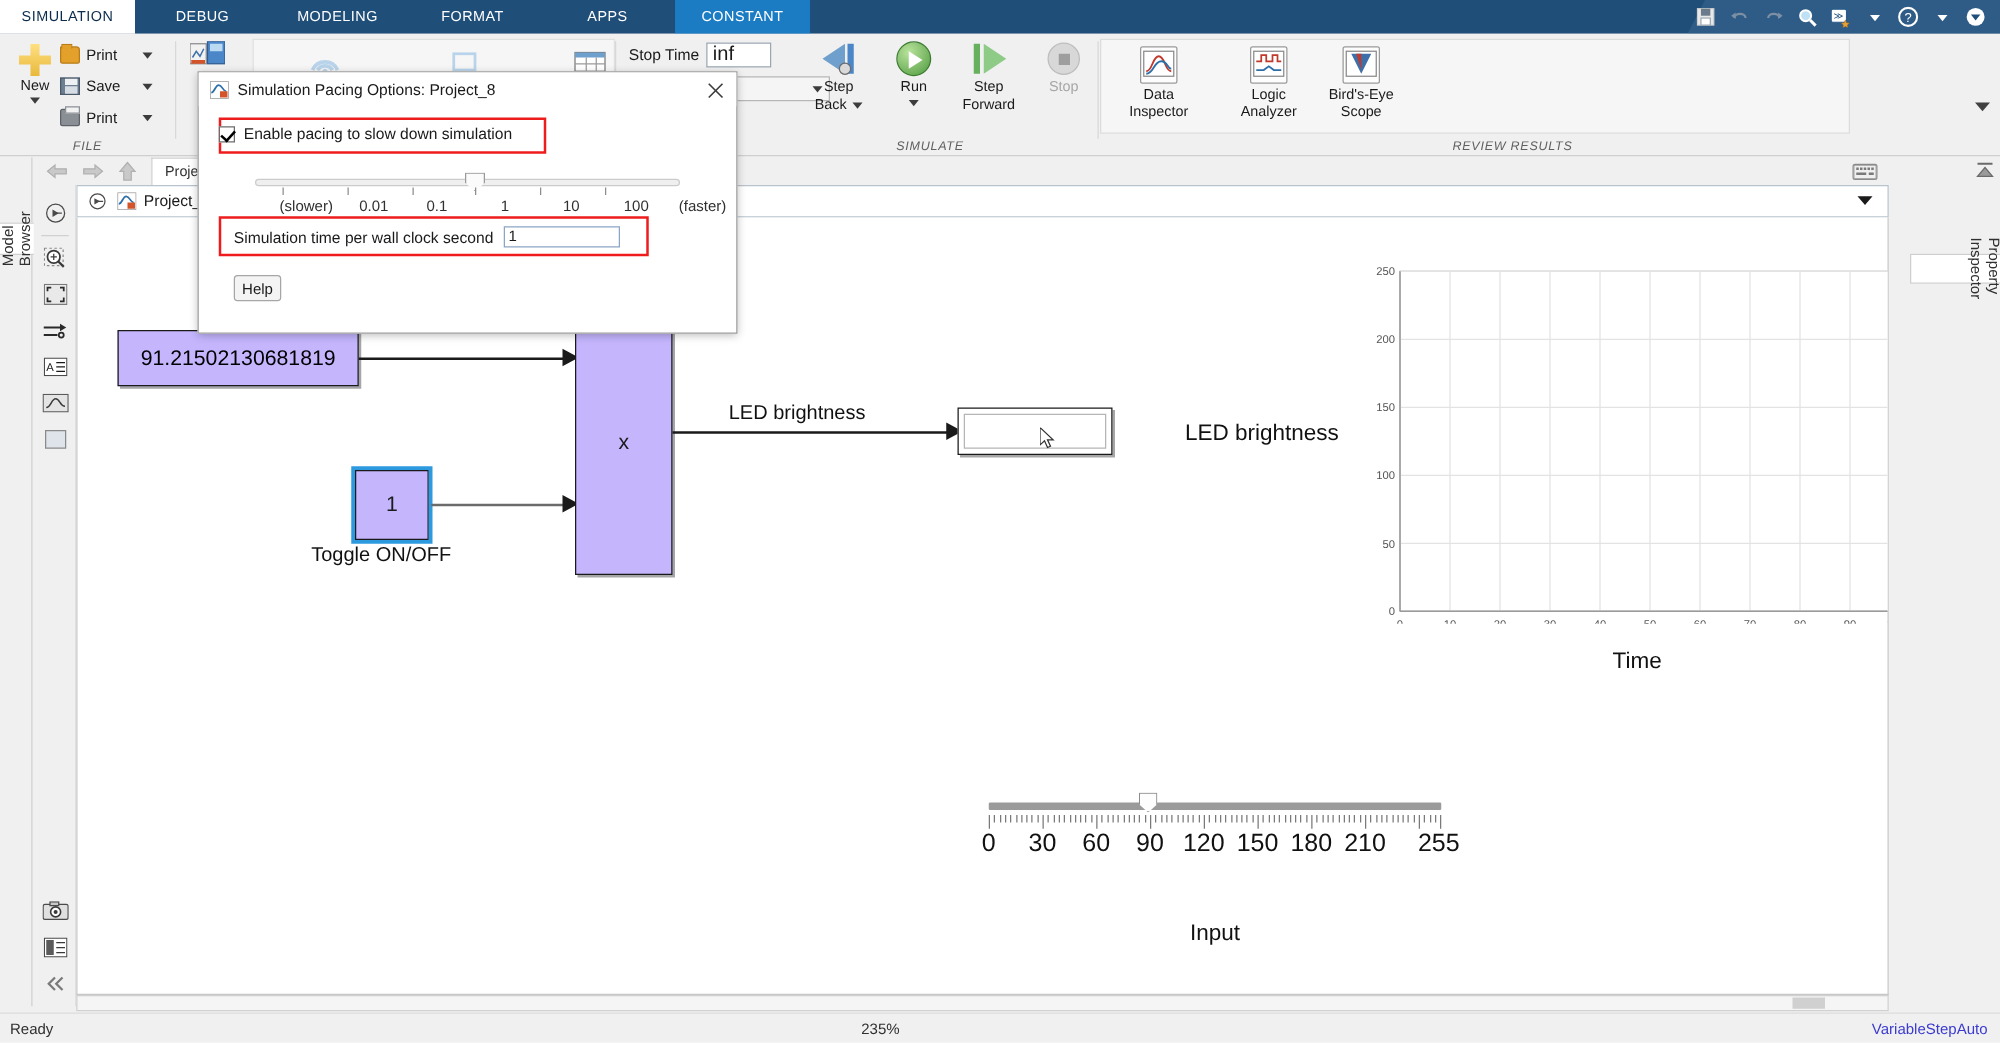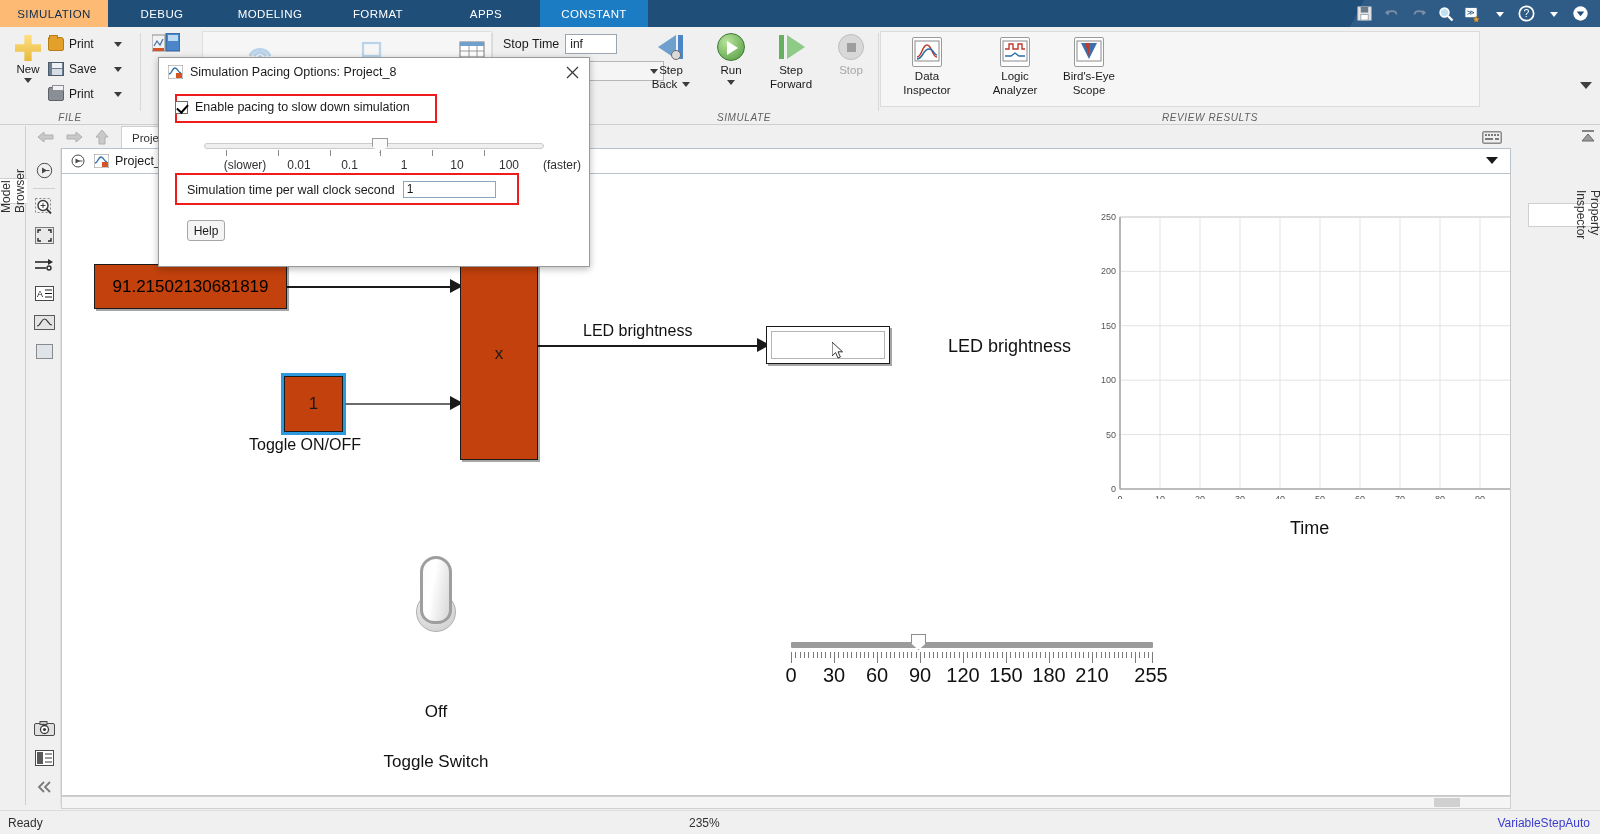--- a/index.html
+++ b/index.html
@@ -15,21 +15,21 @@
   
   #tabstrip {
     position:absolute; left:0; top:0; width:1600px; height:27px;
     background:#1f4e79; display:flex; align-items:stretch;
   }
   .tab {
     min-width:108px; padding:0 16px; display:flex; align-items:center;
     justify-content:center; color:#ffffff; font-size:11.5px;
     letter-spacing:.4px; cursor:default;
   }
-  .tab.active { background:#fdba74; color:#0d2d4e; }
+  .tab.active { background:#ffffff; color:#0d2d4e; }
   .tab.highlight { background:#1b7cc4; color:#ffffff; }
   #qat {
     position:absolute; right:0; top:0; height:27px; display:flex;
     align-items:center; gap:0px; padding-right:6px;
   }
   #qat .qicon {
     width:27px; height:27px; display:flex; align-items:center;
     justify-content:center; color:#ffffff;
   }
   .qat-bg {
@@ -91,21 +91,21 @@
   }
   .stopcircle{
     width:26px;height:26px;border-radius:50%;background:#d8d8d8;border:1px solid #bdbdbd;
     display:flex;align-items:center;justify-content:center;
   }
   .stopcircle:after{content:"";width:9px;height:9px;background:#9e9e9e;}
 
   .stoptime-row{ position:absolute; display:flex; align-items:center; gap:6px; }
   .stoptime-input{
     width:52px;height:20px;border:1px solid #9aa6b2;background:#ffffff;
-    font-size:12px;padding:0 4px; line-height:18px;
+    font-size:16px;padding:0 4px; line-height:18px;
   }
   .combo-small{
     width:92px;height:20px;border:1px solid #b6b6b6;background:#f5f5f5;
     display:flex;align-items:center;justify-content:flex-end;padding-right:5px;
   }
 
   .revbtn { position:absolute; width:78px; text-align:center; top:8px; font-size:11.5px; line-height:14px; }
   .revbtn .bico{ height:34px; display:flex; align-items:center; justify-content:center; }
   .sqico { width:30px;height:30px;border:1px solid #9a9a9a;background:#fdfdfd;border-radius:2px;position:relative;overflow:hidden; }
   .review-panel{
@@ -165,21 +165,21 @@
     position:absolute;right:8px;top:-18px;width:20px;height:13px;
     border:1px solid #8a8a8a;border-radius:2px;background:#f4f4f4;
   }
 
   
   #canvas{
     position:absolute;left:61px;top:174px;width:1450px;height:622px;
     background:#ffffff;border:1px solid #c8c8c8;border-top:none;overflow:hidden;
   }
 
-  .sl-block{ position:absolute; background:#c2410c; }
+  .sl-block{ position:absolute; background:#c4b5fd; }
   .const-block{
     border:1.6px solid #1a1a1a;
     box-shadow:2px 2px 0 rgba(0,0,0,.35);
     display:flex;align-items:center;justify-content:center;
     font-size:17px;color:#000;
   }
   .toggle-block{
     border:1.6px solid #1a1a1a;
     outline:3px solid #2d9ae0; outline-offset:0px;
     display:flex;align-items:center;justify-content:center;font-size:17px;
@@ -792,27 +792,20 @@
         <text x="274" y="293">60</text>
         <text x="314" y="293">70</text>
         <text x="354" y="293">80</text>
         <text x="394" y="293">90</text>
         <text x="431" y="293">100</text>
       </g>
     </svg>
   </div>
   <div class="plot-title" style="left:1228px;top:344px;">Time</div>
 
-  <div class="tgl-wrap" style="left:332px;top:382px;width:84px;height:200px;">
-    <div class="tgl-label" style="top:0;">On</div>
-    <div class="tgl-base"></div>
-    <div class="tgl-lever"></div>
-    <div class="tgl-label" style="top:146px;">Off</div>
-    <div class="tgl-label" style="top:196px;width:240px;left:-78px;">Toggle Switch</div>
-  </div>
 
   <div class="sld-wrap" style="left:729px;top:468px;width:362px;height:70px;">
     <div class="sld-track"></div>
     <div class="sld-thumb" style="left:120px;"></div>
     <div class="sld-ticks">
       <i style="left:0px;height:11px;"></i>
         <i style="left:4.3px;height:6px;"></i>
         <i style="left:8.6px;height:6px;"></i>
         <i style="left:12.9px;height:6px;"></i>
         <i style="left:17.2px;height:6px;"></i>
@@ -901,20 +894,21 @@
       <span style="left:0px;">0</span>
       <span style="left:43px;">30</span>
       <span style="left:86px;">60</span>
       <span style="left:129px;">90</span>
       <span style="left:172px;">120</span>
       <span style="left:215px;">150</span>
       <span style="left:258px;">180</span>
       <span style="left:301px;">210</span>
       <span style="left:360px;">255</span>
     </div>
+    <div style="position:absolute;left:0;top:94px;width:362px;text-align:center;font-size:18px;color:#111;">Input</div>
   </div>
 
   <div id="cursor">
     <svg width="12" height="18" viewBox="0 0 12 18">
         <polygon points="0,0 0,14 3.6,10.6 6,16 8.4,15 6,9.8 10.5,9.8" fill="#ffffff" stroke="#333" stroke-width="1"></polygon>
       </svg>
   </div>
 </div>
 
 <div id="propinspector">

